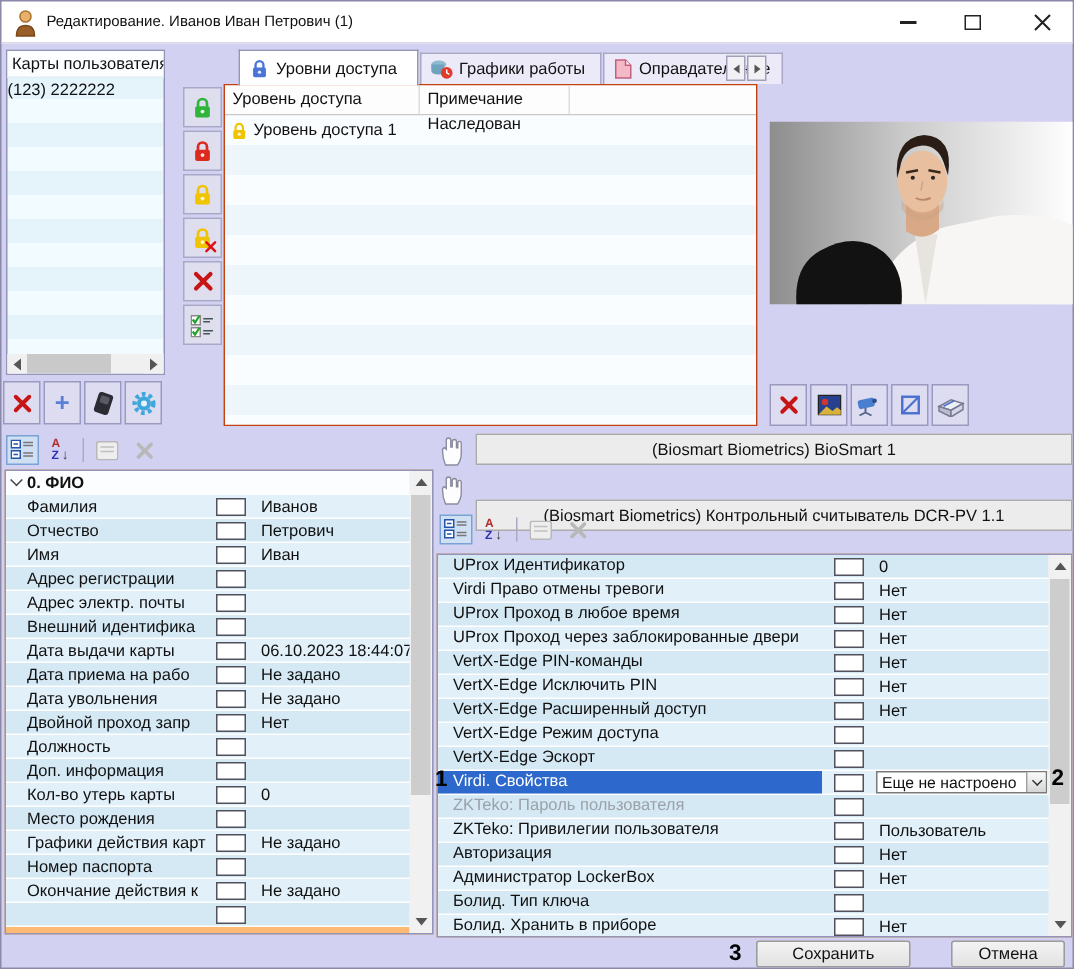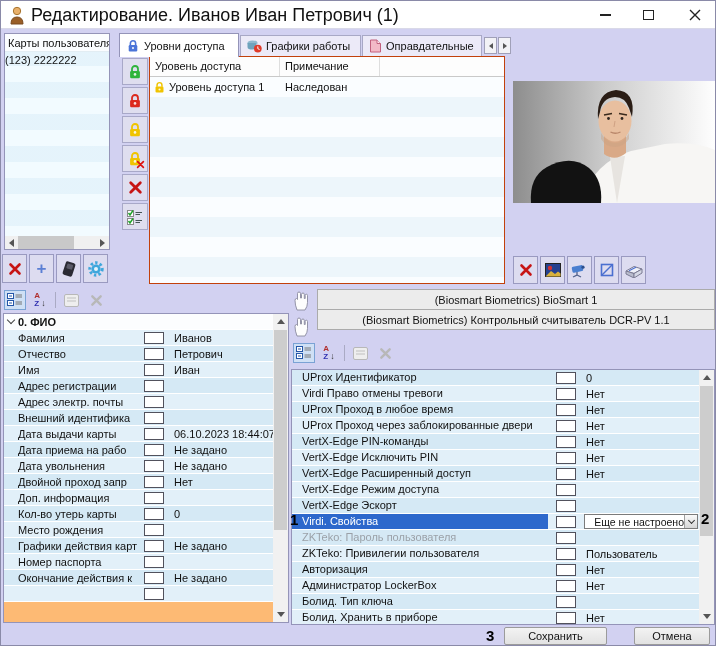--- a/index.html
+++ b/index.html
@@ -3,72 +3,72 @@
 <meta charset="utf-8">
 <style>
   html,body{margin:0;padding:0;background:#9e9eb8;}
   *{box-sizing:border-box;}
   #win{position:relative;width:716px;height:646px;background:#d2d1f1;
        font-family:"Liberation Sans","DejaVu Sans",sans-serif;font-size:11px;color:#111;
        overflow:hidden;border:1px solid #8a8aa8;}
   
   .titlebar{position:absolute;left:0;top:0;width:716px;height:28px;background:#fff;border-bottom:1px solid #d9d9e8;}
   .titlebar .appicon{position:absolute;left:8px;top:5px;}
-  .titlebar .title{position:absolute;left:30px;top:0;line-height:28px;font-size:18px;color:#111;white-space:nowrap;text-align:right;}
+  .titlebar .title{position:absolute;left:30px;top:0;line-height:28px;font-size:10px;color:#111;white-space:nowrap;text-align:right;}
   .winbtn{position:absolute;top:0;width:30px;height:28px;display:flex;align-items:center;justify-content:center;}
   .minbar{width:11px;height:2px;background:#222;}
   .maxbox{width:11px;height:10px;border:1.5px solid #222;}
   
   .cards-panel{position:absolute;left:3px;top:32px;width:106px;height:217px;background:#f2fbff;border:1px solid #9494b8;
     background-image:repeating-linear-gradient(180deg,rgba(255,255,255,0) 0 16px,rgba(170,210,235,.18) 16px 32px);}
   .cards-header{height:18px;line-height:18px;padding-left:3px;background:#fbfdff;border-bottom:1px solid #e2edf3;white-space:nowrap;overflow:hidden;}
   .card-item{height:17px;line-height:17px;padding-left:0;white-space:nowrap;}
   .hscroll{position:absolute;left:0;bottom:0;width:104px;height:13px;background:#f0f0f0;display:flex;}
   .hs-btn{width:13px;height:13px;background:#f0f0f0;display:flex;align-items:center;justify-content:center;}
   .hs-thumb{width:56px;height:13px;background:#c9c9c9;}
   .tri-l{width:0;height:0;border-style:solid;border-width:4px 5px 4px 0;border-color:transparent #555 transparent transparent;}
   .tri-r{width:0;height:0;border-style:solid;border-width:4px 0 4px 5px;border-color:transparent transparent transparent #555;}
   .tri-u{width:0;height:0;border-style:solid;border-width:0 4px 5px 4px;border-color:transparent transparent #555 transparent;}
   .tri-d{width:0;height:0;border-style:solid;border-width:5px 4px 0 4px;border-color:#555 transparent transparent transparent;}
   .cards-actions{position:absolute;left:1px;top:253px;display:flex;gap:2px;}
   .sq-btn{width:25px;height:29px;background:#dddcf0;border:1px solid #9a9ac0;display:flex;align-items:center;justify-content:center;}
   .plus-glyph{color:#5b7fd4;font-size:17px;font-weight:bold;line-height:1;}
   
-  .tab{position:absolute;display:flex;align-items:center;gap:4px;padding-left:6px;white-space:nowrap;overflow:hidden;}
+  .tab{position:absolute;display:flex;align-items:center;gap:4px;padding-left:6px;white-space:nowrap;overflow:hidden;margin-left:40px;}
   .tab.active{left:118px;top:32px;width:120px;height:24px;background:#fff;border:1px solid #9494b8;border-bottom:none;z-index:3;}
   .tab.t2{left:239px;top:34px;width:121px;height:21px;background:#eceaf8;border:1px solid #a8a8c6;border-bottom:none;}
   .tab.t3{left:361px;top:34px;width:120px;height:21px;background:#eceaf8;border:1px solid #a8a8c6;border-bottom:none;}
   .tab-spin{position:absolute;left:483px;top:36px;display:flex;gap:1px;}
   .spin-btn{width:13px;height:17px;background:#f2f2f6;border:1px solid #a0a0b8;display:flex;align-items:center;justify-content:center;}
   .spin-btn .tri-l{border-width:3px 4px 3px 0;}
   .spin-btn .tri-r{border-width:3px 0 3px 4px;}
   
   .level-actions{position:absolute;left:121px;top:57px;display:flex;flex-direction:column;gap:2px;}
   .lvl-btn{width:26px;height:27px;background:#dfdeef;border:1px solid #a8a8c8;display:flex;align-items:center;justify-content:center;position:relative;}
   .lock-green{color:#2fb43c;}.lock-red{color:#dc2a1e;}.lock-yellow{color:#f0c400;}
   .xx-overlay{position:absolute;right:2px;bottom:2px;color:#d11;}
   
   .levels-table{position:absolute;left:148px;top:55px;width:356px;height:228px;background:#fff;border:1px solid #c2410c;z-index:2;}
   .lt-header{display:flex;height:20px;background:#fdfdfd;border-bottom:1px solid #c9c9c9;}
   .lt-h{line-height:19px;padding-left:5px;border-right:1px solid #dedede;white-space:nowrap;overflow:hidden;}
   .lt-h.c1{width:130px;}.lt-h.c2{width:100px;}.lt-h.c3{flex:1;border-right:none;}
   .lt-body{position:absolute;left:0;top:20px;right:0;bottom:0;
     background:repeating-linear-gradient(180deg,#fafdff 0 20px,#edf6fb 20px 40px);}
-  .lt-row{display:flex;height:20px;align-items:center;}
+  .lt-row{display:flex;height:20px;}
   .lt-c1{width:130px;display:flex;align-items:center;gap:3px;padding-left:3px;white-space:nowrap;overflow:hidden;}
   .lt-c2{width:100px;padding-left:5px;white-space:nowrap;overflow:hidden;}
   
   .photo{position:absolute;left:512px;top:80px;width:204px;height:122px;}
   .photo-actions{position:absolute;left:512px;top:255px;display:flex;gap:2px;}
   
   .hand1{position:absolute;left:291px;top:289px;}
   .hand2{position:absolute;left:291px;top:315px;}
   .reader-btn{position:absolute;left:316px;width:398px;height:21px;background:#ececec;border:1px solid #ababab;
     display:flex;align-items:center;justify-content:center;white-space:nowrap;overflow:hidden;}
-  .rb1{top:288px;}.rb2{top:308px;}
+  .rb1{top:288px;}.rb2{top:332px;}
   
   .pg-toolbar{position:absolute;display:flex;align-items:center;gap:3px;height:22px;}
   .tb-left{left:3px;top:288px;}
   .tb-right{left:292px;top:341px;}
   .tb-btn{width:22px;height:20px;display:flex;align-items:center;justify-content:center;}
   .tb-btn.sel{background:#cfe0f5;border:1px solid #7aa2d4;}
   .tb-sep{width:1px;height:16px;background:#aaaac4;margin:0 1px;}
   .az{display:flex;align-items:flex-end;gap:1px;font-weight:bold;font-size:8px;line-height:1;}
   .az .a{color:#b03030;display:block;}
   .az .z{color:#3030b0;display:block;}
@@ -90,21 +90,21 @@
   .glabel{white-space:nowrap;overflow:hidden;flex:none;}
   .pg-left .glabel{width:124px;}
   .pg-right .glabel{width:256px;padding-left:10px;height:15px;line-height:15px;}
   .grid-row.cat .glabel{width:auto;}
   .gchk{flex:none;width:20px;height:12px;background:#fff;border:1px solid #51515c;margin:0 6px 0 2px;}
   .pg-right .gchk{margin-left:8px;}
   .gval{flex:1;white-space:nowrap;overflow:hidden;padding-left:4px;}
   .grid-row.disabled .glabel{color:#9ba1a8;}
   .grid-row.selected .glabel{background:#2d68cc;color:#fff;}
   .combo{display:none;position:absolute;left:292px;top:0px;width:114px;height:15px;background:#fff;border:1px solid #7b7b7b;align-items:center;}
-  .grid-row.combobox .combo{display:flex;text-align:right;}
+  .grid-row.combobox .combo{display:flex;}
   .grid-row.combobox .gval{visibility:hidden;}
   .combo-text{flex:1;padding-left:3px;font-size:10.5px;white-space:nowrap;overflow:hidden;}
   .combo-btn{flex:none;width:13px;height:13px;background:linear-gradient(#fafafa,#d6d6d6);border-left:1px solid #a0a0a0;
     display:flex;align-items:center;justify-content:center;}
   .combo-chev{width:5px;height:5px;border-right:1.5px solid #333;border-bottom:1.5px solid #333;transform:rotate(45deg);margin-top:-2px;}
   
   .vscroll{position:absolute;top:0;right:0;width:15px;bottom:0;background:#f1f1f1;}
   .vs-btn{position:absolute;left:0;width:15px;height:15px;display:flex;align-items:center;justify-content:center;background:#f1f1f1;}
   .vs-top{top:0;}.vs-bot{bottom:0;}
   .vs-thumb{position:absolute;left:1px;width:13px;background:#cdcdcd;}
@@ -507,20 +507,26 @@
           <span class="gval">Не задано</span>
         </div>
         <div class="grid-row p">
           <i class="cat-chev"></i>
           <span class="glabel">Двойной проход запр</span>
           <span class="gchk"></span>
           <span class="gval">Нет</span>
         </div>
         <div class="grid-row p">
           <i class="cat-chev"></i>
+          <span class="glabel">Должность</span>
+          <span class="gchk"></span>
+          <span class="gval"></span>
+        </div>
+        <div class="grid-row p">
+          <i class="cat-chev"></i>
           <span class="glabel">Доп. информация</span>
           <span class="gchk"></span>
           <span class="gval"></span>
         </div>
         <div class="grid-row p">
           <i class="cat-chev"></i>
           <span class="glabel">Кол-во утерь карты</span>
           <span class="gchk"></span>
           <span class="gval">0</span>
         </div>

